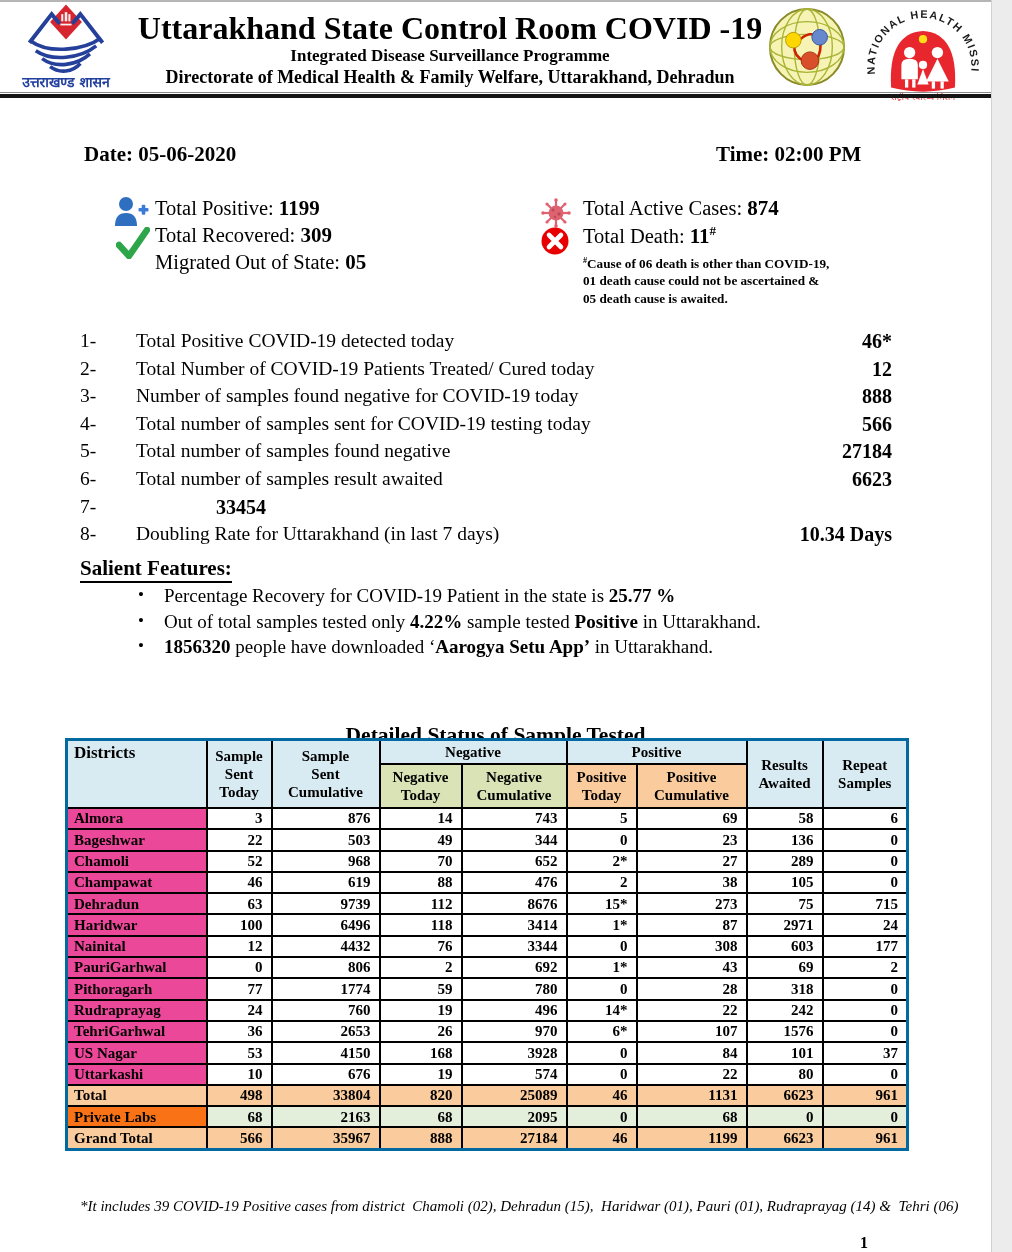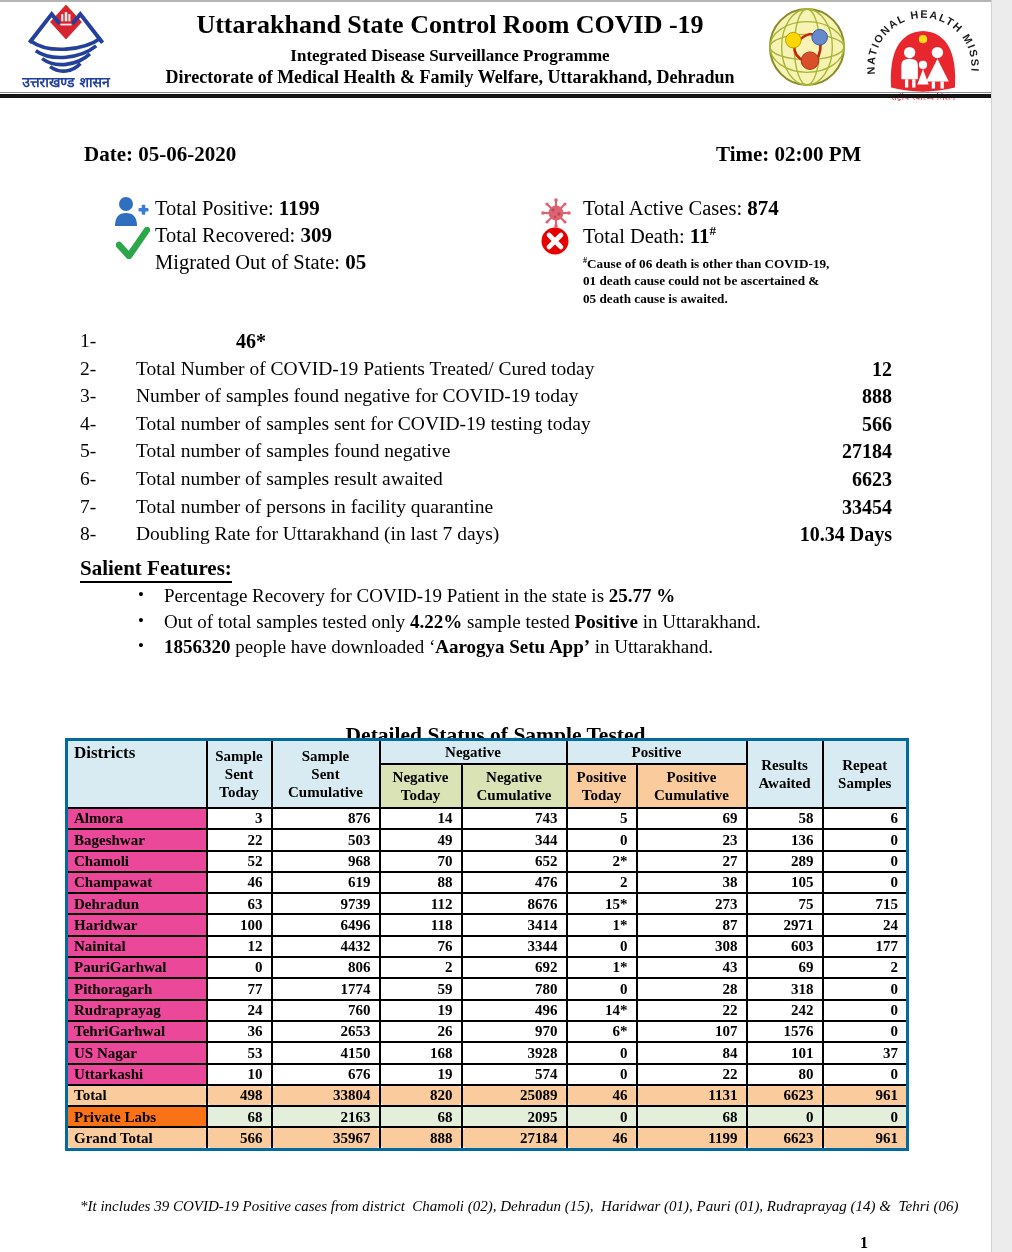--- a/index.html
+++ b/index.html
@@ -7,21 +7,21 @@
     position:relative; width:1012px; height:1252px; background:#ffffff;
     font-family:"Liberation Serif","DejaVu Serif",serif; color:#000; overflow:hidden;
   }
   .top-line { position:absolute; top:0; left:0; width:1012px; height:2px; background:#b5b5b5; }
   .right-strip { position:absolute; top:0; left:991px; width:21px; height:1252px; background:#ececec; border-left:1px solid #d2d2d2; box-sizing:border-box; }
 
   
   .emblem { position:absolute; left:24px; top:3px; }
   .emblem-caption { position:absolute; left:2px; top:72px; width:128px; text-align:center;
     font-family:"DejaVu Sans",sans-serif; font-size:14px; font-weight:bold; color:#23409e; }
-  .header-title { position:absolute; left:120px; top:10px; width:660px; text-align:center; font-weight:bold; font-size:26px; }
+  .header-title { position:absolute; left:120px; top:10px; width:660px; text-align:center; font-weight:bold; font-size:32px; }
   .header-sub1  { position:absolute; left:120px; top:46px; width:660px; text-align:center; font-weight:bold; font-size:17px; }
   .header-sub2  { position:absolute; left:110px; top:67px; width:680px; text-align:center; font-weight:bold; font-size:18px; }
   .idsp-logo { position:absolute; left:768px; top:6px; }
   .nhm-logo { position:absolute; left:854px; top:0px; }
   .hr-gray  { position:absolute; top:92px; left:0; width:991px; height:1px; background:#8a8a8a; }
   .hr-black { position:absolute; top:94px; left:0; width:991px; height:4px; background:#151515; }
 
   
   .bulletin-title-wrap { position:absolute; top:111px; left:0; width:991px; text-align:center; }
   .bulletin-title { display:inline-block; font-size:24px; font-weight:bold; border-bottom:3px solid #000; padding:0 3px 1px 3px; }
@@ -58,21 +58,21 @@
   table.sample thead th { font-weight:bold; font-size:15px; text-align:center; vertical-align:middle; line-height:1.2; white-space:pre-line; padding:1px 2px; }
   th.th-districts { text-align:left !important; vertical-align:top !important; font-size:17px !important; padding:2px 6px !important; }
   .h-blue   { background:#d8eaf2; }
   .h-green  { background:#d9e3b5; }
   .h-orange { background:#f9cb9d; }
   tr.hdr-top th { height:20px; }
   tr.hdr-sub th { height:40px; }
   table.sample tbody td { height:19.3px; font-size:15px; font-weight:bold; padding:0; line-height:1.1; }
   td.district-cell { background:#ec4899; text-align:left; padding:0 6px !important; font-size:15.5px; }
   td.num-cell { text-align:right; padding:0 8px 0 0 !important; }
-  tr.row-total td, tr.row-grand td { background:#f9cb9d;border-radius:7px; }
+  tr.row-total td, tr.row-grand td { background:#f9cb9d; }
   tr.row-private td { background:#e3efda; }
   tr.row-total td.district-cell, tr.row-grand td.district-cell { background:#f9cb9d; }
   tr.row-private td.district-cell { background:#f97316; }
 
   
   .footnote { position:absolute; left:80px; top:1150px; width:880px; font-style:italic; font-size:15px; line-height:1.5; white-space:pre-wrap; }
   .page-number { position:absolute; left:860px; top:1234px; font-size:16px; font-weight:bold; }
 </style>
 </head>
 <body>
@@ -201,20 +201,21 @@
   </div>
   <div class="death-note">
     <div><sup>#</sup><span>Cause of 06 death is other than COVID-19,</span></div>
     <div>01 death cause could  not be ascertained &amp;</div>
     <div>05 death cause is awaited.</div>
   </div>
 
   <div class="indicator-list">
       <div class="ind-row">
         <span class="ind-num">1-</span>
+        <span class="ind-text">Total Positive COVID-19 detected today</span>
         <span class="ind-value">46*</span>
       </div>
       <div class="ind-row">
         <span class="ind-num">2-</span>
         <span class="ind-text">Total Number of COVID-19 Patients Treated/ Cured today</span>
         <span class="ind-value">12</span>
       </div>
       <div class="ind-row">
         <span class="ind-num">3-</span>
         <span class="ind-text">Number of samples found negative for COVID-19 today</span>
@@ -230,21 +231,20 @@
         <span class="ind-text">Total number of samples found negative</span>
         <span class="ind-value">27184</span>
       </div>
       <div class="ind-row">
         <span class="ind-num">6-</span>
         <span class="ind-text">Total number of samples result awaited</span>
         <span class="ind-value">6623</span>
       </div>
       <div class="ind-row">
         <span class="ind-num">7-</span>
-        <span class="ind-text">Total number of persons in facility quarantine</span>
         <span class="ind-value">33454</span>
       </div>
       <div class="ind-row">
         <span class="ind-num">8-</span>
         <span class="ind-text">Doubling Rate for Uttarakhand (in last 7 days)</span>
         <span class="ind-value">10.34 Days</span>
       </div>
     </div>
 
   <div class="salient-heading">Salient Features:</div>

